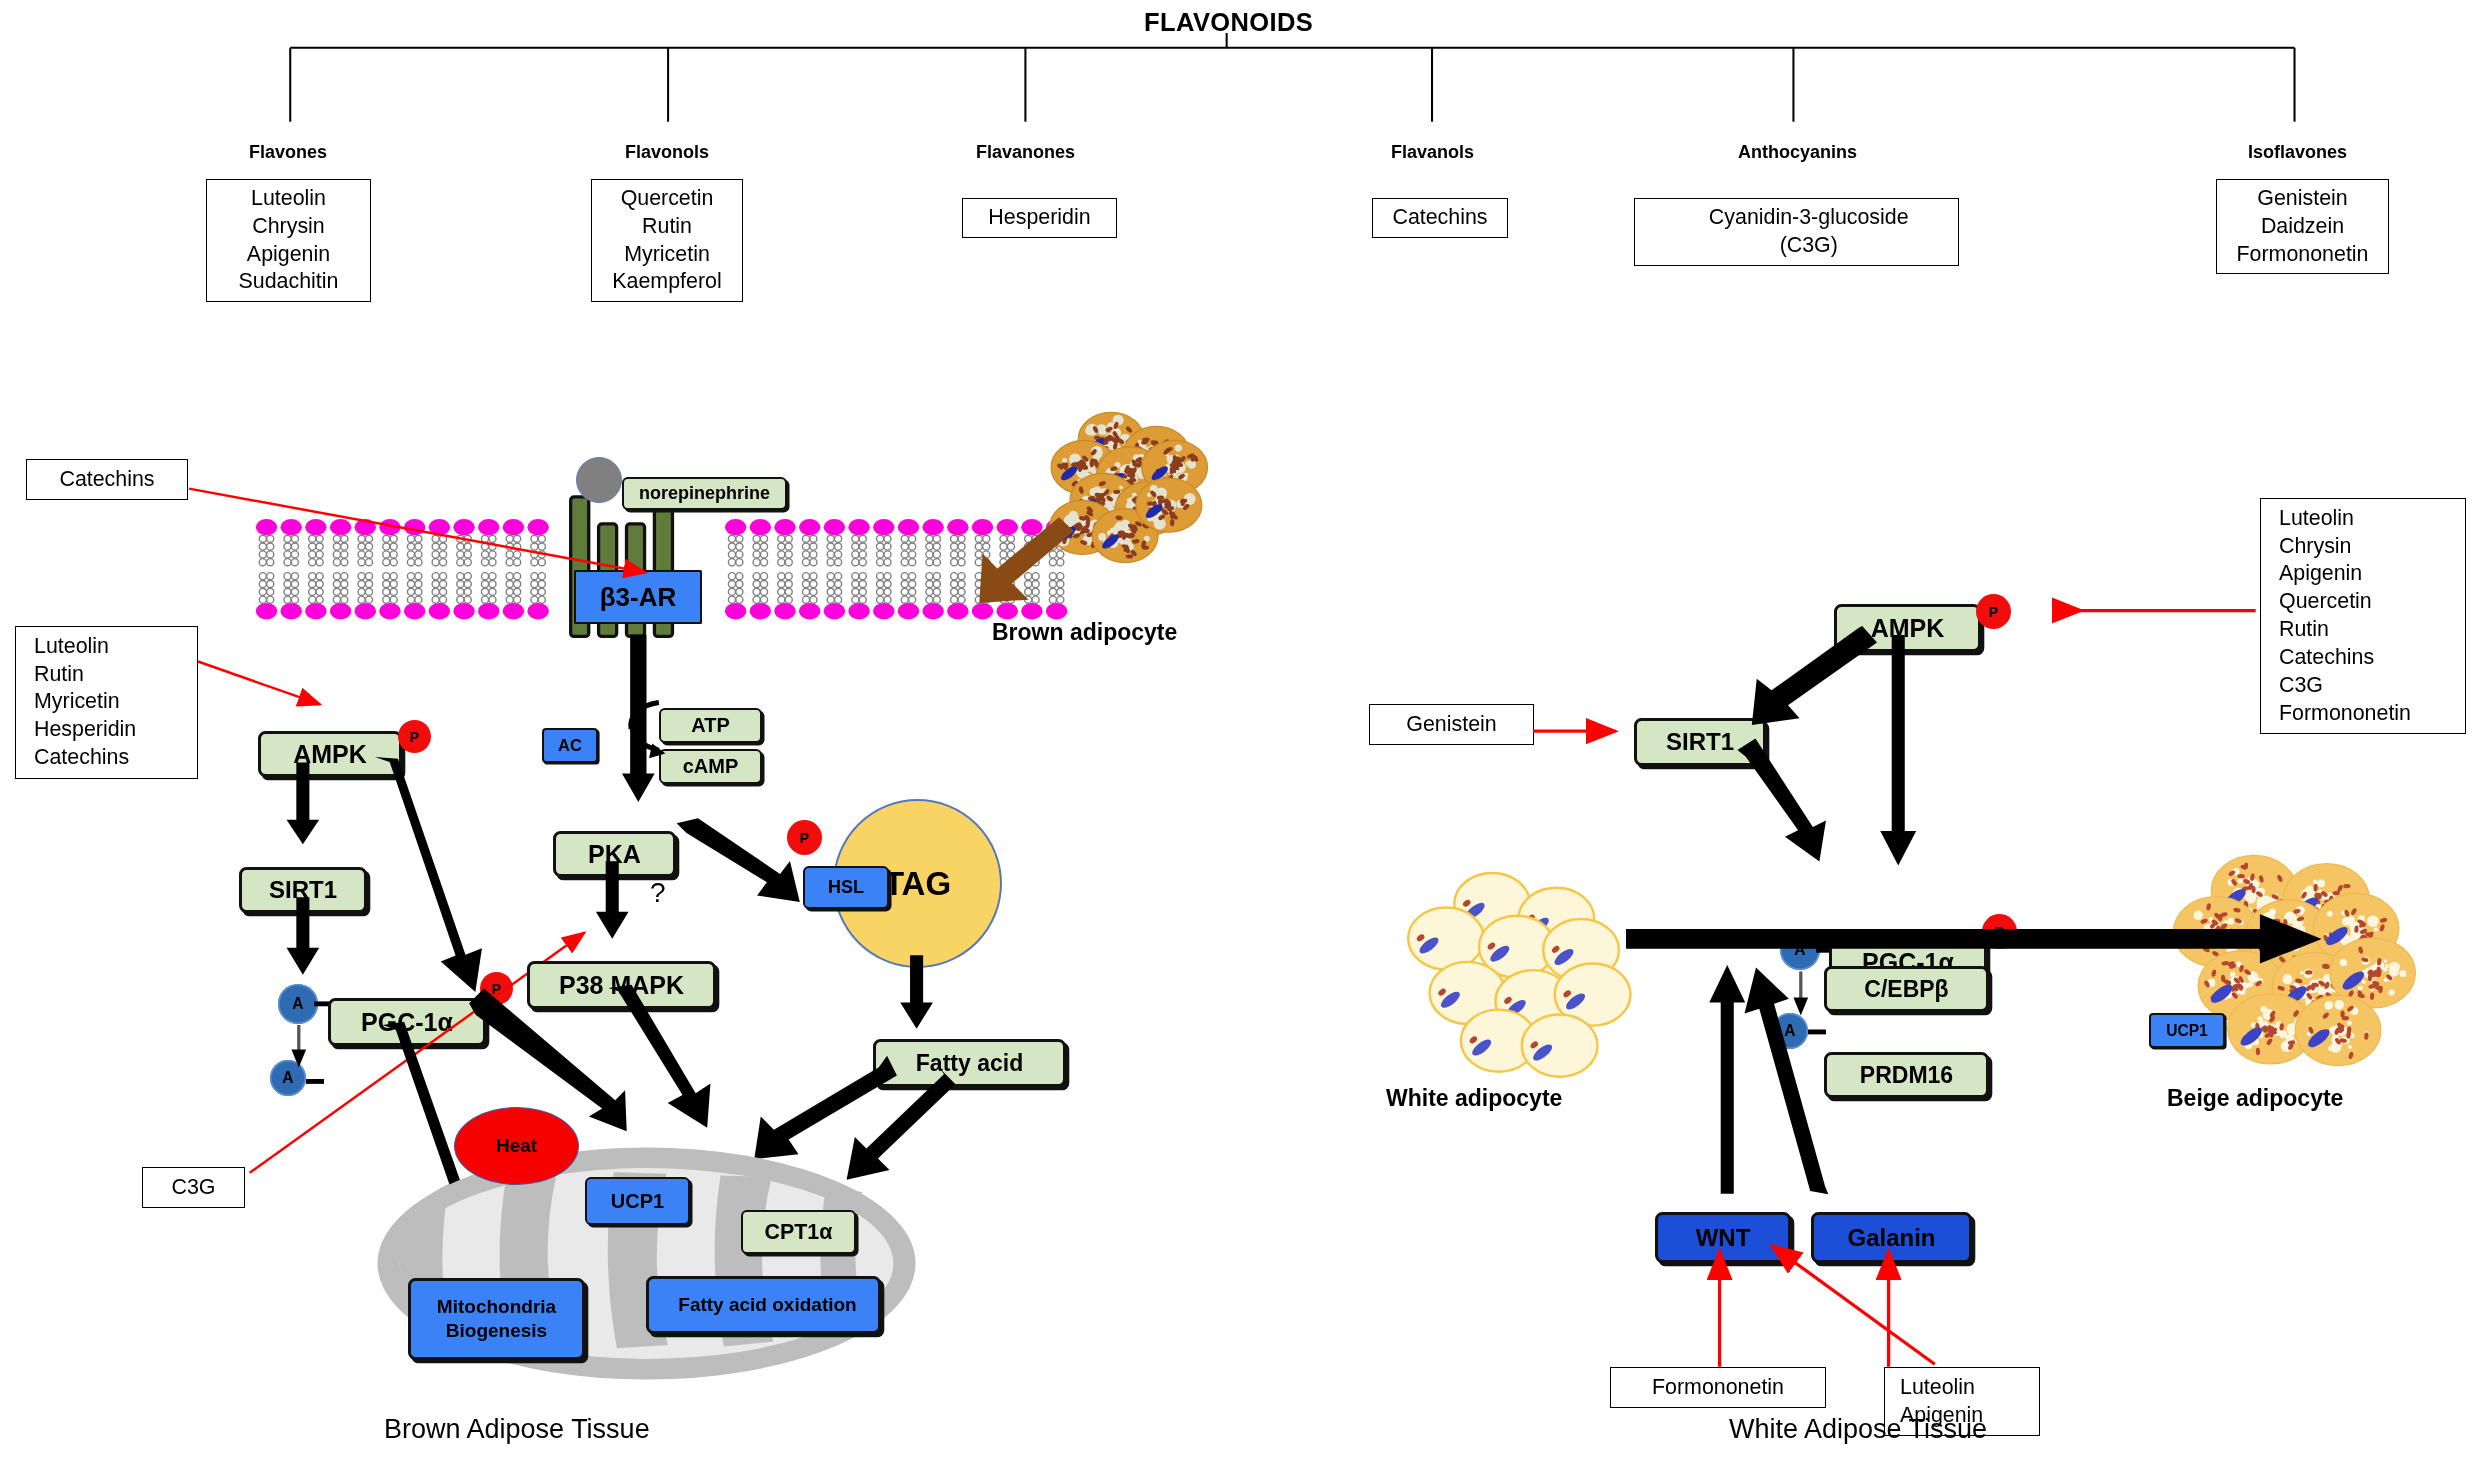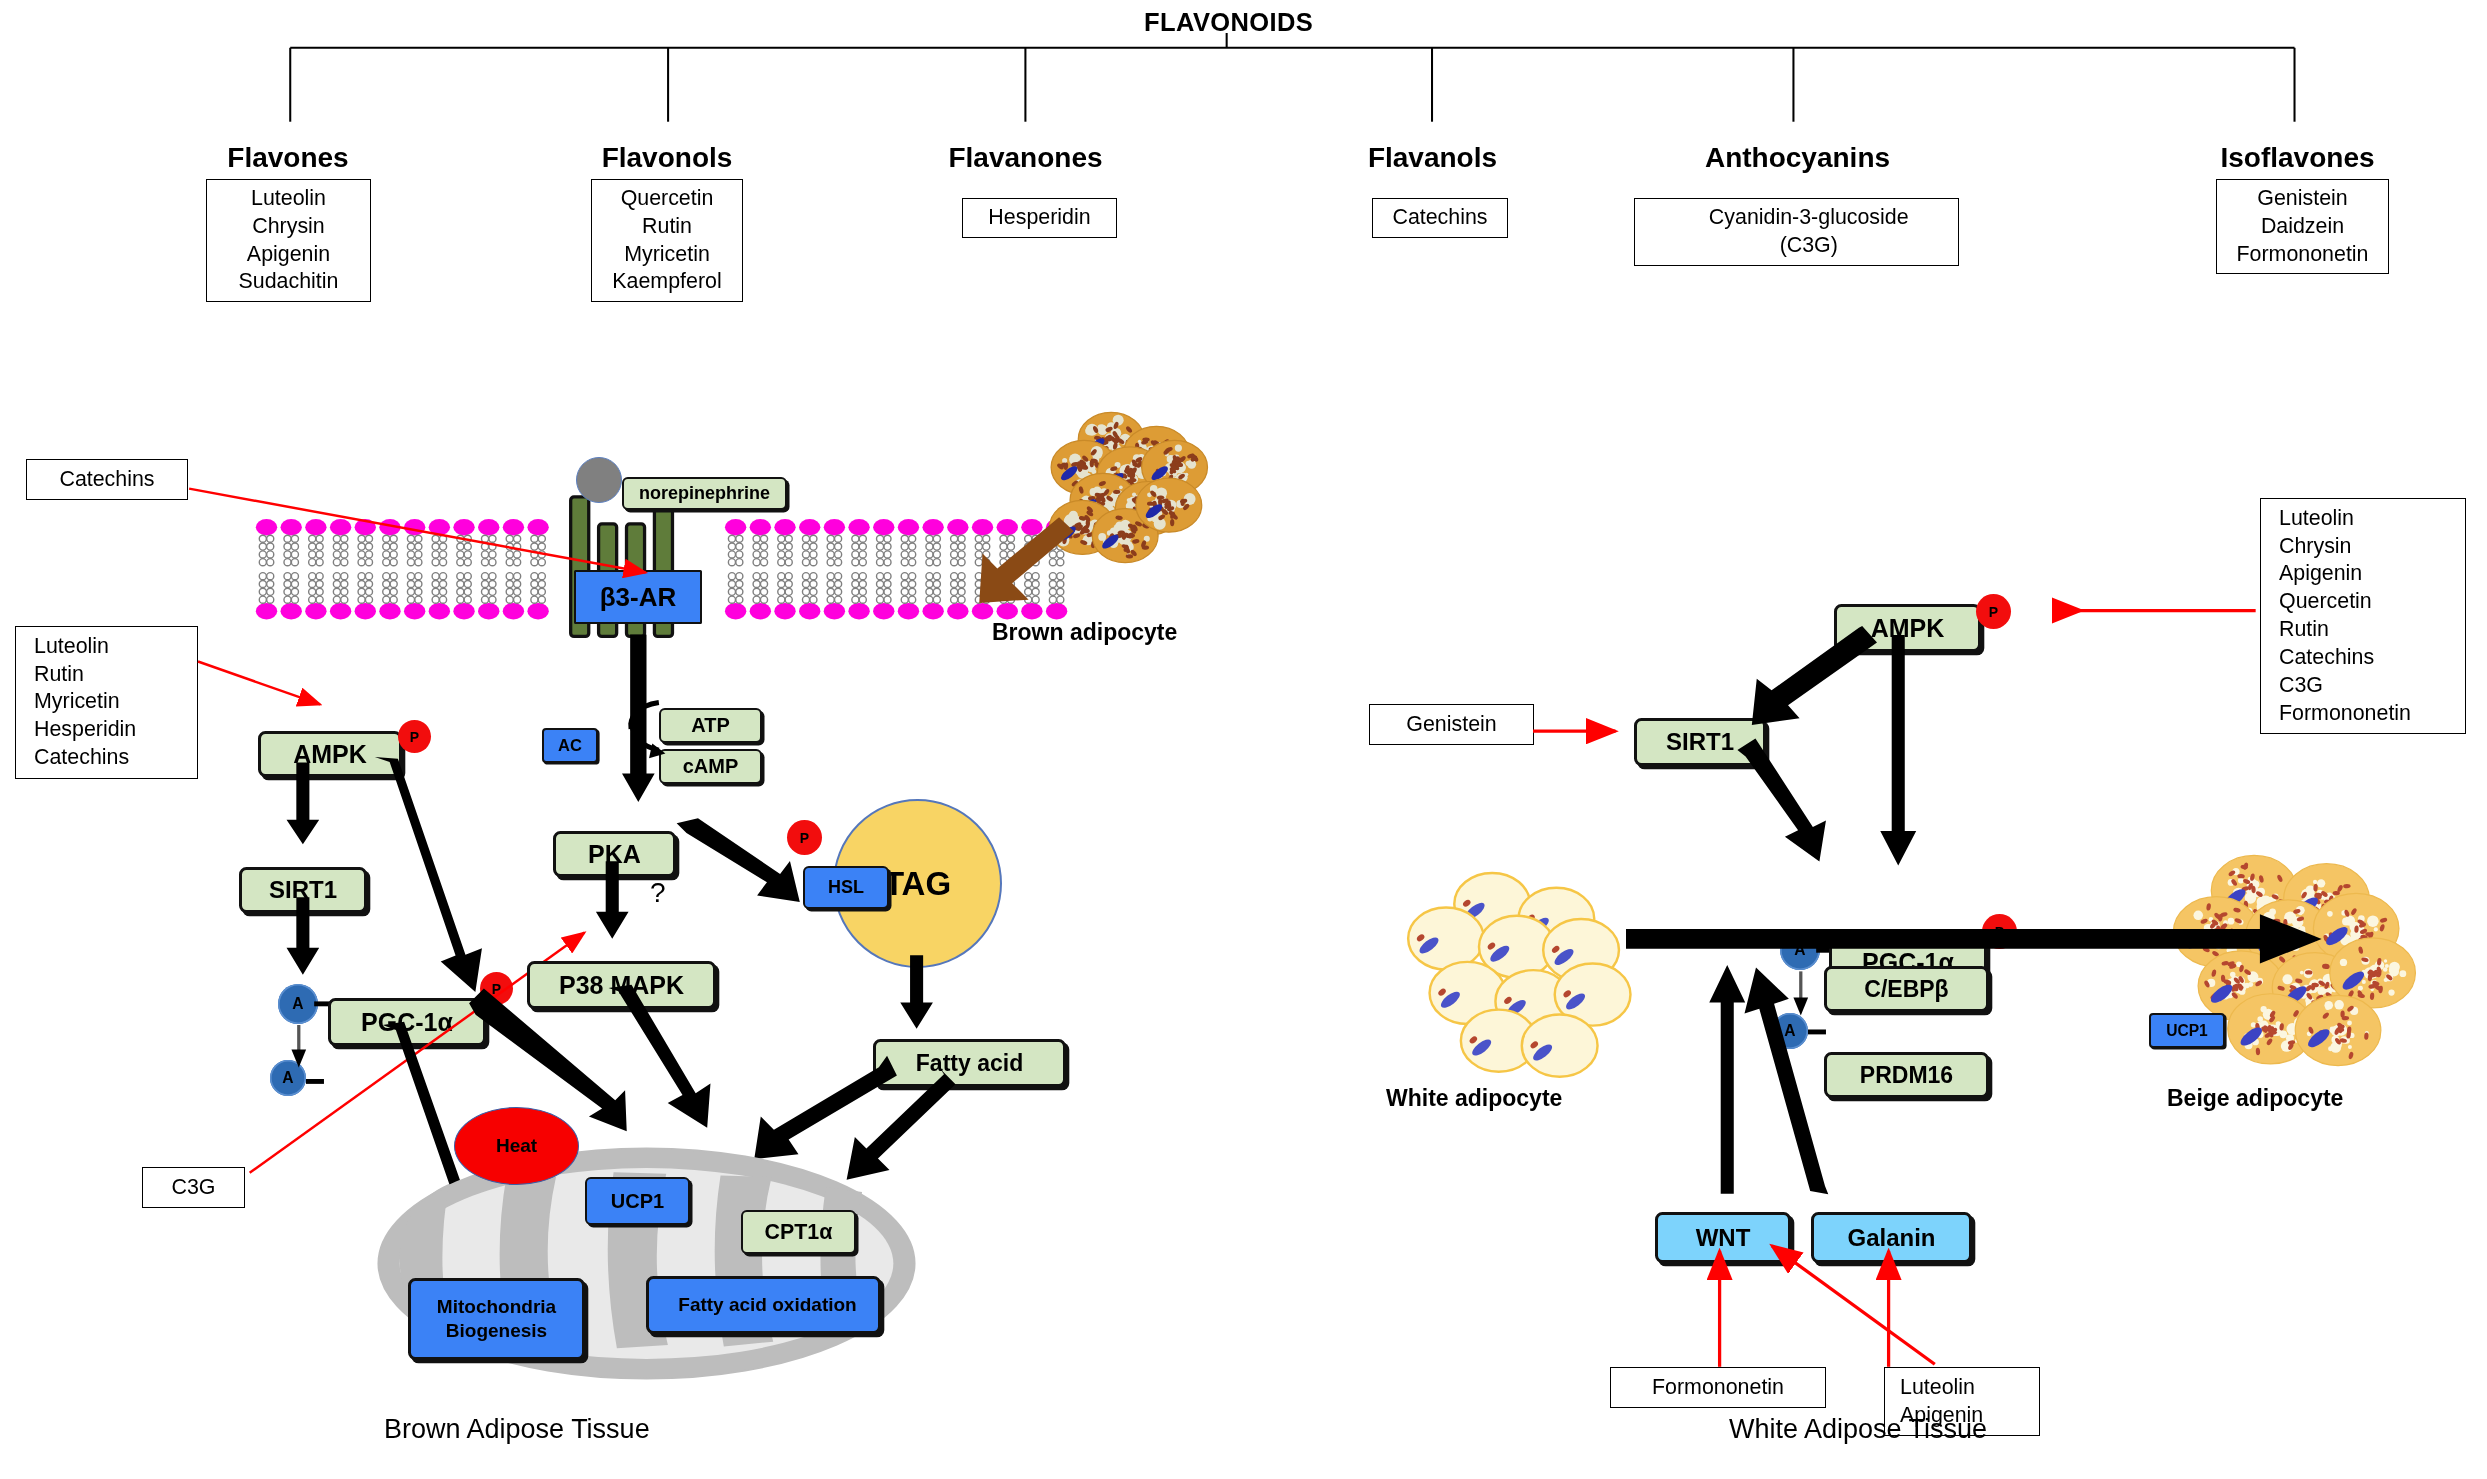--- a/index.html
+++ b/index.html
@@ -1,34 +1,34 @@
 <!DOCTYPE html>
 <html style="font-size:13px"><head>
 <meta charset="utf-8">
 <style>
   html,body{margin:0;padding:0;background:#fff;}
   body{width:2487px;height:1479px;position:relative;overflow:hidden;
        font-family:"Liberation Sans","DejaVu Sans",sans-serif;color:#000;}
   .abs{position:absolute;}
   
   .ttl{font-weight:bold;font-size:25.5px;letter-spacing:0.4px;}
-  .cat{font-weight:bold;font-size:28px;text-align:center;}
+  .cat{font-weight:bold;font-size:18px;text-align:center;}
   .lst{border:1.6px solid #000;background:#fff;text-align:center;
        font-size:21.4px;line-height:1.30;padding:5px 11.5px;box-sizing:border-box;}
   .callout{border:1.6px solid #000;background:#fff;text-align:center;
        font-size:21.4px;line-height:1.30;padding:5.8px 8.2px;box-sizing:border-box;}
   .panel-title{font-weight:normal;font-size:27px;}
   .cellcap{font-weight:bold;font-size:23px;}
   
   .node{box-sizing:border-box;display:flex;align-items:center;justify-content:center;
         border:3.3px solid #111;border-radius:7.4px;font-weight:bold;text-align:center;
         box-shadow:3.3px 3.3px 0 #111;margin-top:18px;}
   .green{background:#d4e6c3;}
   .orange{background:#3b82f6;}
-  .yellow{background:#7dd3fc;}
+  .yellow{background:#1d4ed8;}
   .small{font-size:17.3px;border-width:2.5px;box-shadow:2.5px 2.5px 0 #111;border-radius:5.8px;}
   .tiny{font-size:14px;border-width:2.5px;box-shadow:1.6px 1.6px 0 #111;border-radius:4.1px;}
   
   .pbadge{border-radius:50%;background:#f20d0d;color:#000;font-weight:bold;
           display:flex;align-items:center;justify-content:center;font-size:14px;}
   .abadge{border-radius:50%;background:#2e6bb3;color:#000;font-weight:bold;
           display:flex;align-items:center;justify-content:center;font-size:15.6px;
           box-shadow:0 0 0 1.6px #5b8fd0 inset;}
   
   .heat{background:#f70000;border:1.6px solid #3a5fa8;border-radius:50%;

